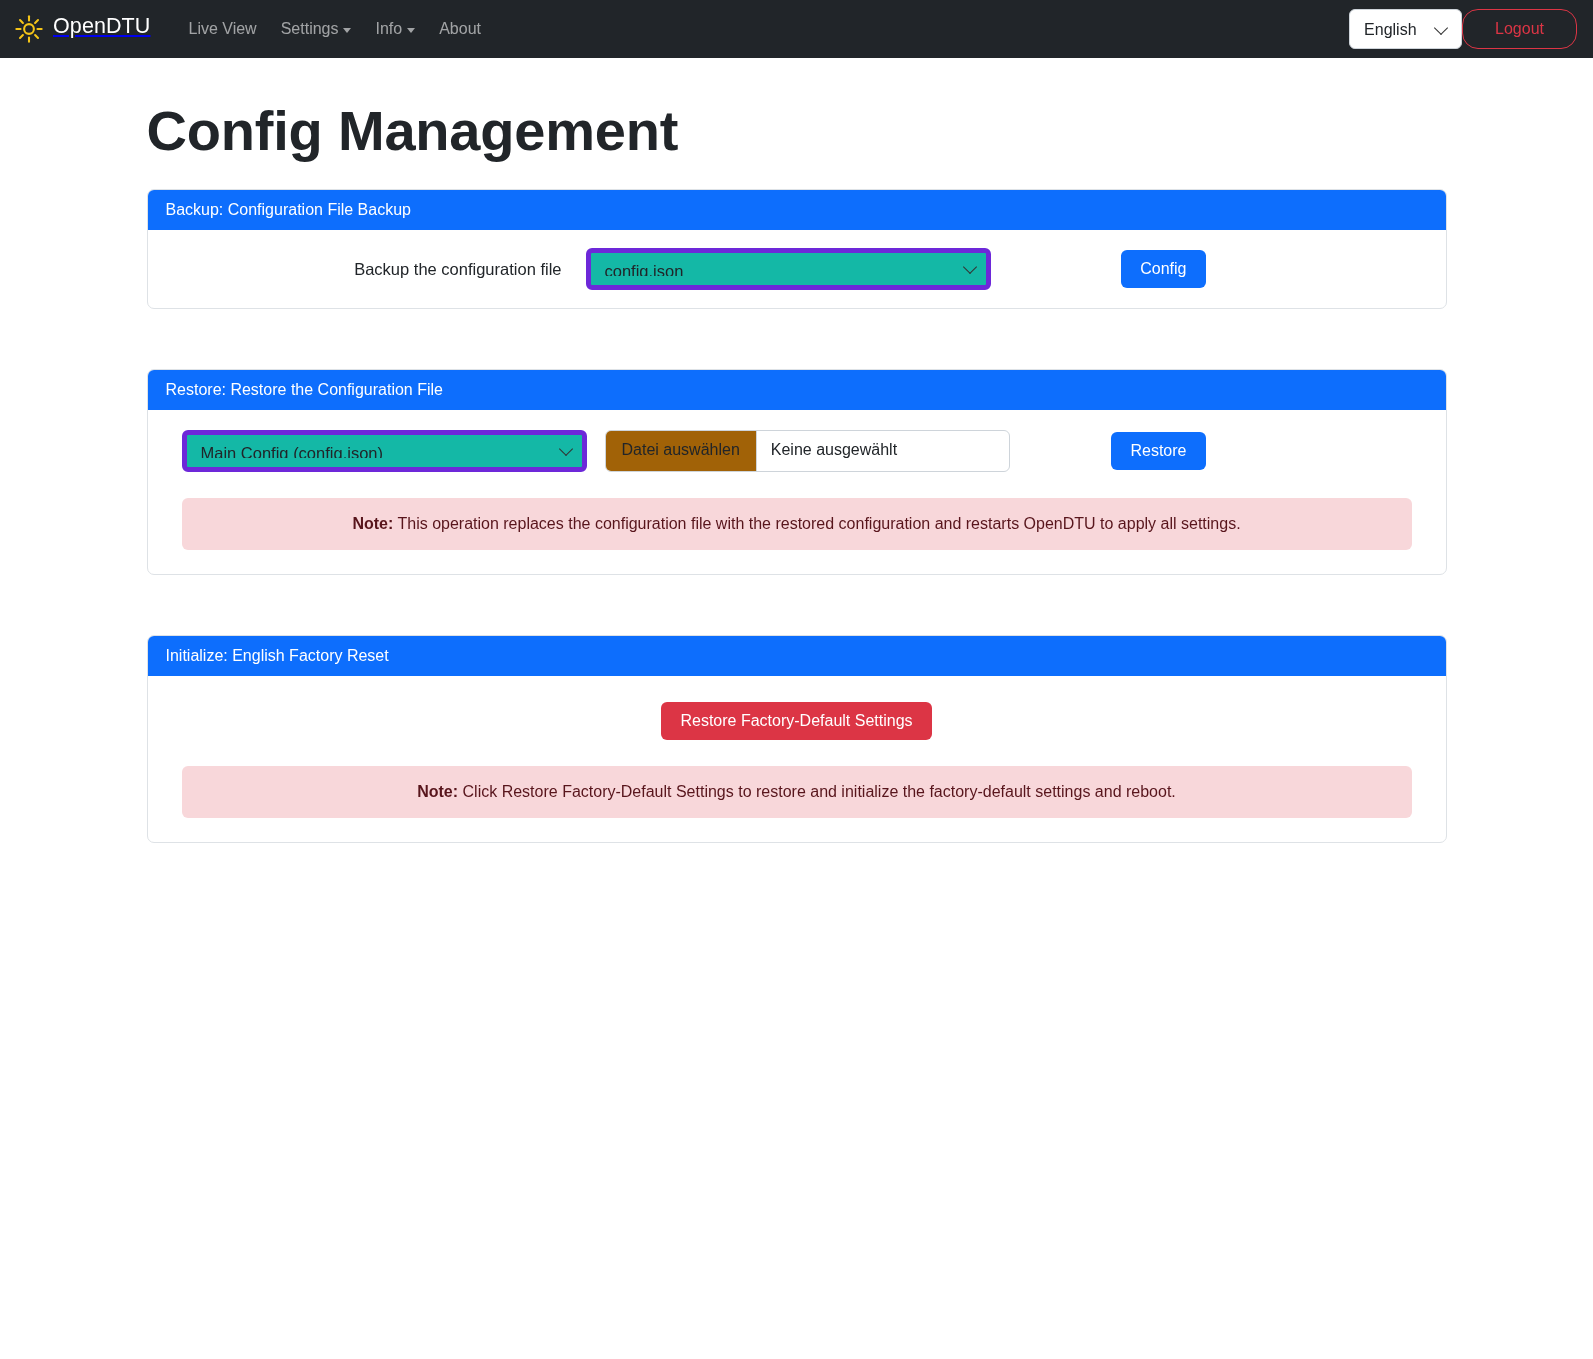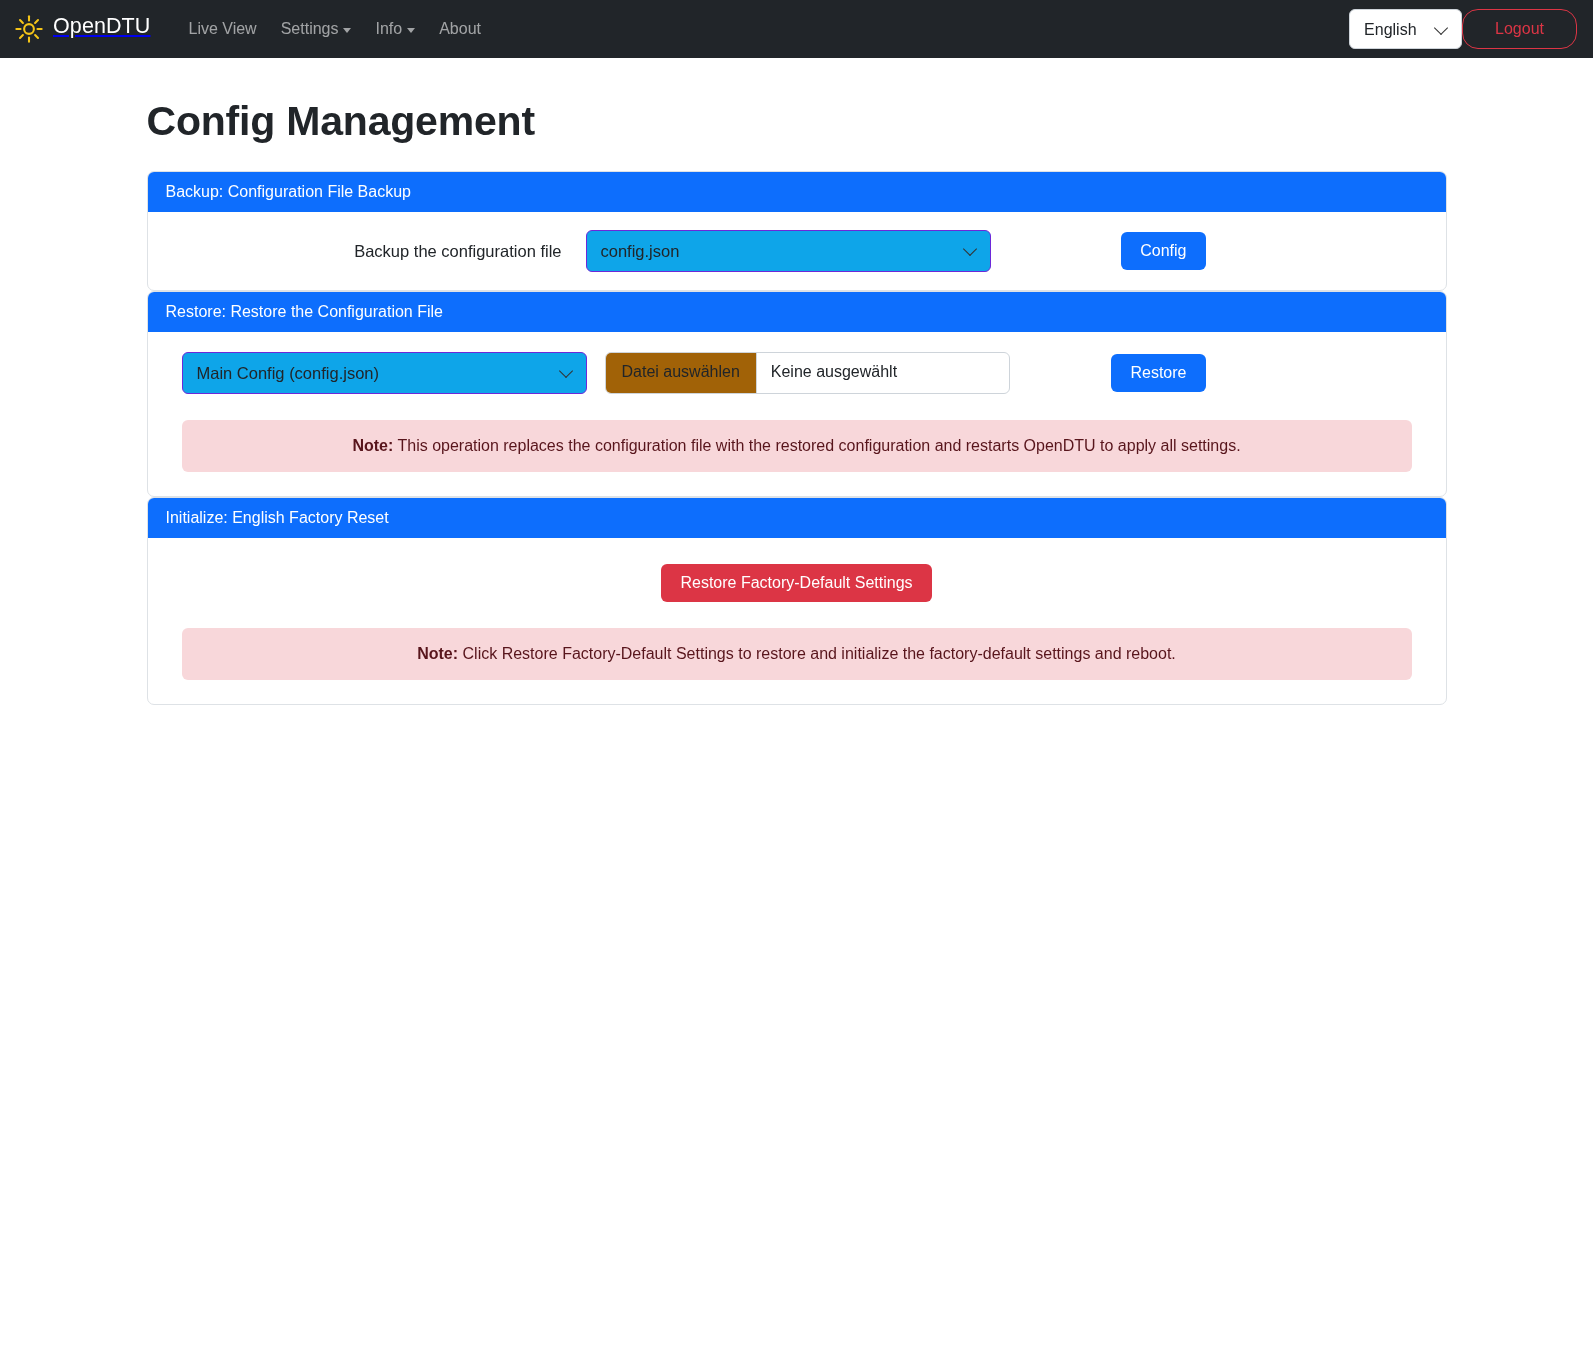--- a/index.html
+++ b/index.html
@@ -94,28 +94,29 @@
     cursor: pointer;
     font-family: "Liberation Sans", sans-serif;
   }
   
   .container {
     width: 1300px;
     margin: 0 auto;
     padding-top: 18px;
   }
   h1.page-title {
-    font-size: 41px;
+    font-size: 56px;
     font-weight: 700;
     margin: 22px 0 26px 0;
     letter-spacing: -0.2px;
   }
   .card {
     border: 1px solid #dee2e6;
     border-radius: 7px;
+    margin-bottom: 60px;
     overflow: hidden;
     background: #fff;
   }
   .card-header {
     background: #0d6efd;
     color: #fff;
     font-size: 16px;
     padding: 11px 18px;
   }
   .card-body {
@@ -134,27 +135,27 @@
     color: #212529;
   }
   .select-box {
     position: relative;
     width: 405px;
   }
   select.form-select {
     appearance: none;
     -webkit-appearance: none;
     width: 100%;
-    border: 1px solid #6d28d9;
+    border: 5px solid #6d28d9;
     border-radius: 6px;
     padding: 9px 40px 9px 14px;
     font-size: 16.5px;
     font-family: "Liberation Sans", sans-serif;
     color: #212529;
-    background: #0ea5e9;
+    background: #14b8a6;
     height: 42px;
   }
   .select-box .chev {
     position: absolute;
     right: 16px; top: 50%;
     width: 10px; height: 10px;
     margin-top: -7px;
     border-right: 1.7px solid #333;
     border-bottom: 1.7px solid #333;
     transform: rotate(45deg);

